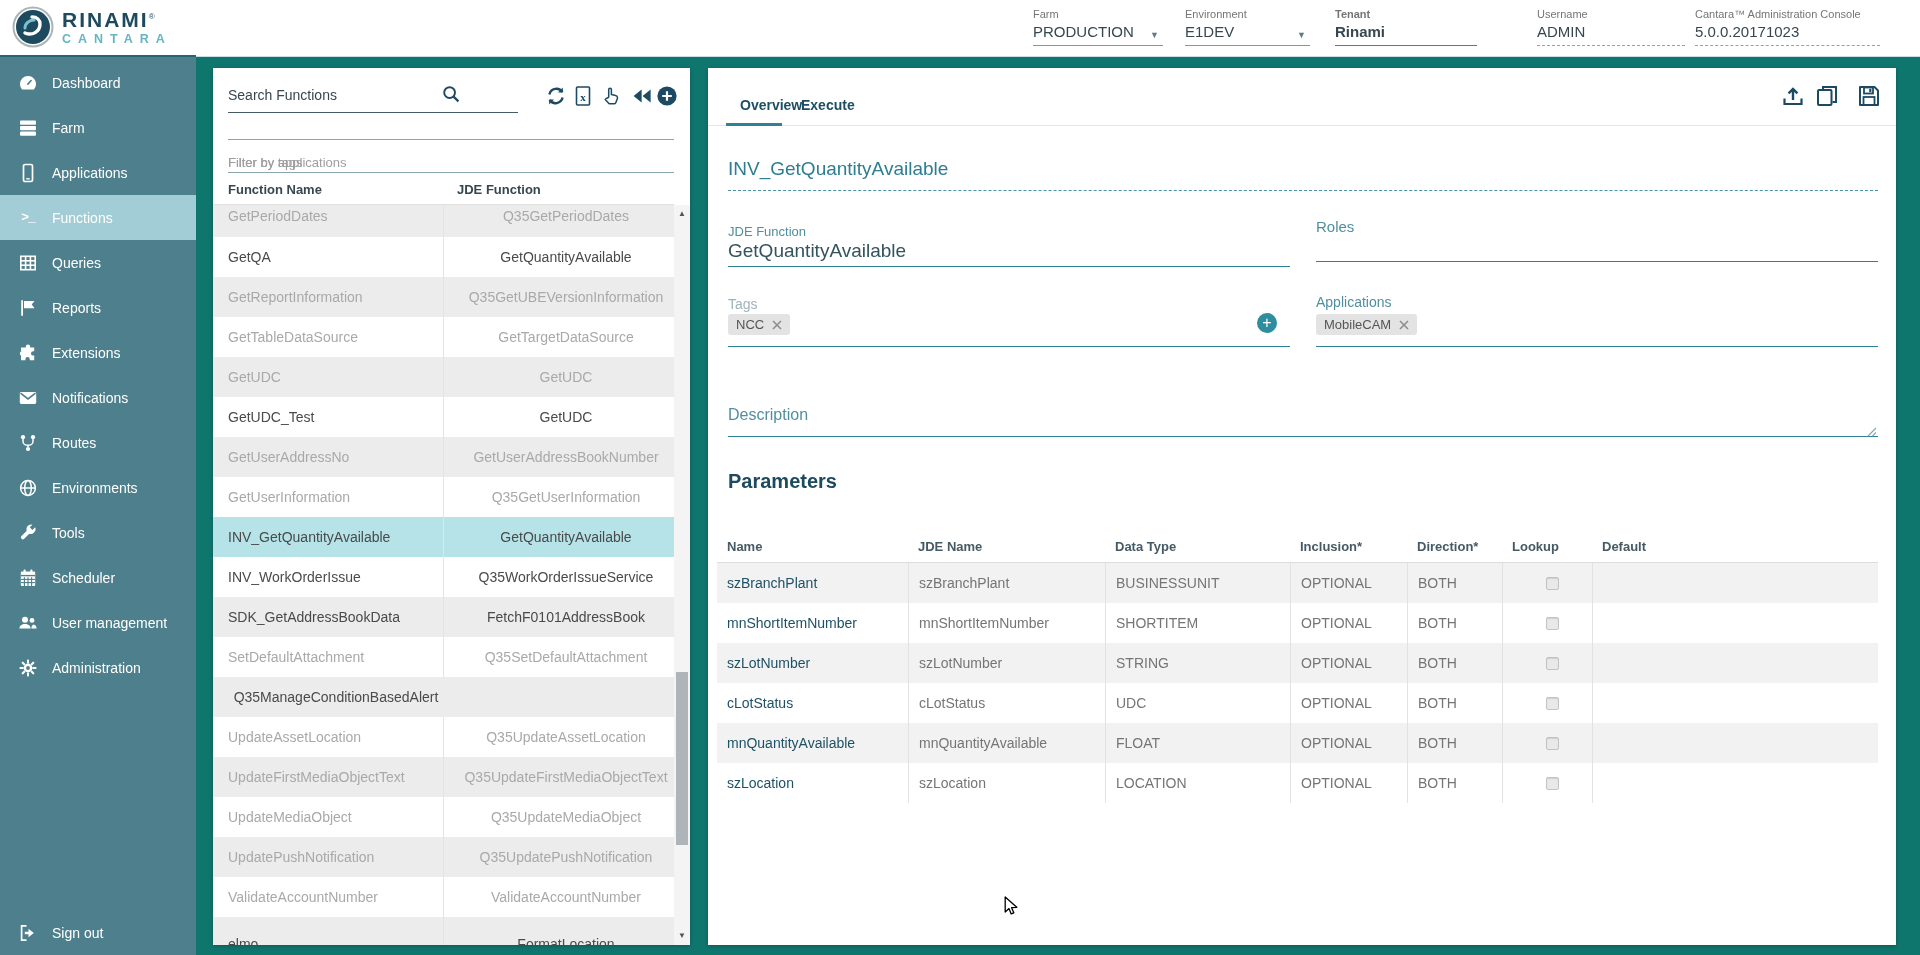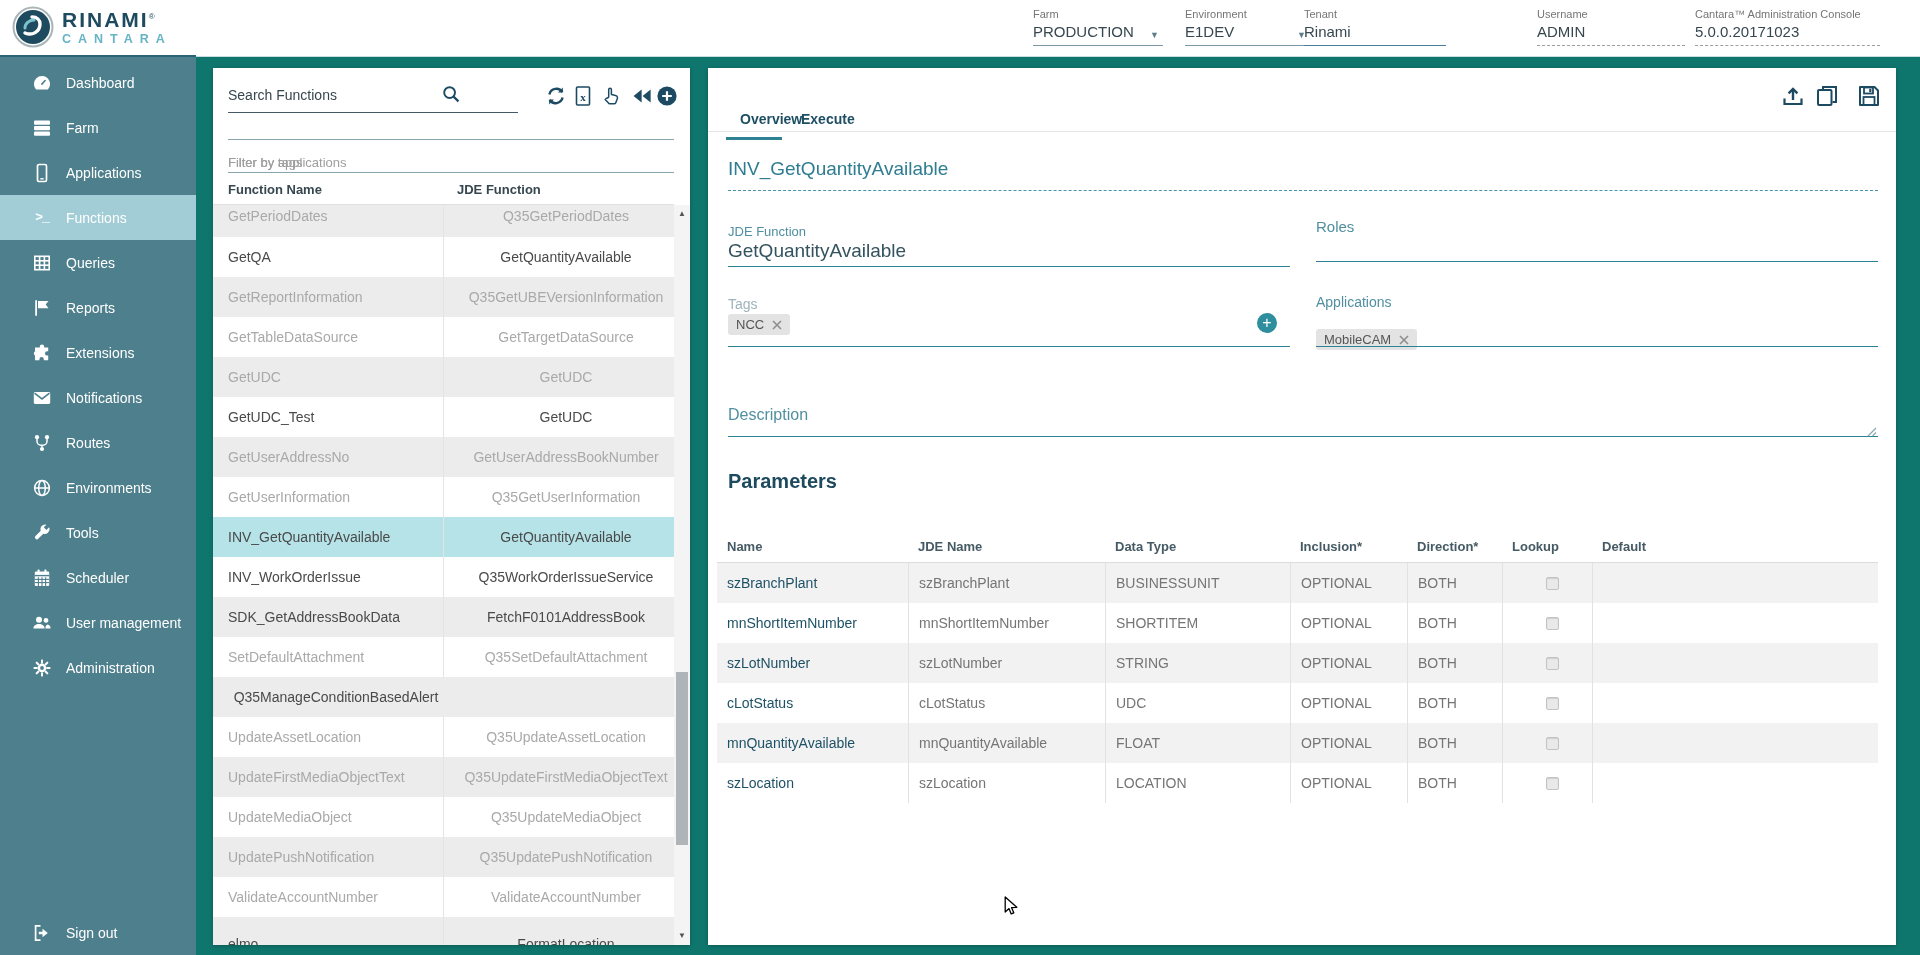--- a/index.html
+++ b/index.html
@@ -14,27 +14,27 @@
   .brand { font-size:21px; font-weight:800; letter-spacing:2px; color:#1d4a5e; }
   .brand sup { font-size:8px; font-weight:400; }
   .product { font-size:12.5px; font-weight:700; letter-spacing:7px; color:#66b4c4; margin-top:3px; }
   .hfield { position:absolute; top:8px; }
   .hfield .lbl { font-size:11px; color:#757575; }
   .hfield .val { font-size:15px; color:#37474f; margin-top:3px; white-space:nowrap; }
   .hfield .ul { position:absolute; left:0; right:0; top:37px; border-bottom:1px solid #7d99a8; }
   .hfield.dashed .ul { border-bottom:1px dashed #9e9e9e; }
   .hfield .caret { position:absolute; right:4px; top:22px; font-size:9px; color:#607d8b; }
   .f-farm { left:1033px; width:130px; } .f-env { left:1185px; width:125px; }
-  .f-tenant { left:1304px; width:142px; } .f-tenant .ul{ border-bottom:1px solid #4a7d9b; }
+  .f-tenant { left:1335px; width:142px;font-weight:bold; } .f-tenant .ul{ border-bottom:1px solid #4a7d9b; }
   .f-user { left:1537px; width:148px; } .f-console { left:1695px; width:185px; }
 
   
   .sidebar { position:absolute; left:0; top:57px; width:196px; height:898px; background:#4e7f8c; }
   .nav { padding-top:3px; }
-  .nav-item { height:45px; display:flex; align-items:center; padding-left:32px; cursor:pointer; }
+  .nav-item { height:45px; display:flex; align-items:center; padding-left:18px; cursor:pointer; }
   .nav-item .ic { width:20px; height:20px; display:flex; align-items:center; justify-content:center; flex:0 0 20px; }
   .nav-item .tx { color:#fff; font-size:14px; margin-left:14px; }
   .nav-item.sel { background:#a2cdd6; }
   .term { color:#fff; font-family:"Liberation Mono", monospace; font-weight:bold; font-size:13px; letter-spacing:-1px; }
   .signout { position:absolute; bottom:0; left:0; right:0; }
 
   
   .panel { position:absolute; background:#fff; box-shadow:0 1px 4px rgba(0,0,0,.25); }
   .fpanel { left:213px; top:68px; width:477px; height:877px; }
   .mpanel { left:708px; top:68px; width:1188px; height:877px; }
@@ -57,21 +57,21 @@
   .fr.mut { color:#a9a9a9; }
   .fr.cut-top { height:32px; } .fr.cut-top .c1, .fr.cut-top .c2 { align-items:flex-start; padding-top:3px; }
   .fr.cut-bot { height:28px; } .fr.cut-bot .c1, .fr.cut-bot .c2 { align-items:flex-end; } 
   .fr.cut-bot span { margin-bottom:-7px; }
   .scroll { position:absolute; left:461px; top:137px; width:16px; height:740px; background:#f4f4f4; }
   .scroll .arr { position:absolute; left:0; width:16px; height:14px; text-align:center; font-size:8px; color:#555; line-height:14px; cursor:pointer; }
   .scroll .arr.up { top:2px; } .scroll .arr.dn { bottom:2px; }
   .scroll .thumb { position:absolute; left:2px; top:467px; width:12px; height:173px; background:#aeb4b7; cursor:pointer; }
 
   
-  .tabbar { position:absolute; left:0; top:0; width:100%; height:50px; border-bottom:1px solid #e6e6e6;margin-top:14px; }
+  .tabbar { position:absolute; left:0; top:0; width:100%; height:58px; border-bottom:1px solid #e6e6e6; }
   .tab { position:absolute; top:29px; font-size:14px; font-weight:bold; color:#1d4e63; cursor:pointer; }
   .tab-ov { left:32px; } .tab-ex { left:93px; }
   .tab-ind { position:absolute; left:18px; top:55px; width:56px; height:3px; background:#2e8294; }
   .m-ic { position:absolute; top:15px; width:26px; height:26px; cursor:pointer; }
   .m-title { position:absolute; left:20px; top:90px; font-size:19px; color:#2e7d91; }
   .m-title-ul { position:absolute; left:20px; top:122px; width:1150px; border-top:1px dashed #4a93a5; }
   .flabel { position:absolute; font-size:13px; color:#4f8fa0; }
   .fvalue { position:absolute; font-size:19px; color:#33535f; }
   .ul-teal { position:absolute; height:1px; background:#2e8294; }
   .chip { position:absolute; display:inline-flex; align-items:center; gap:8px; height:21px; background:#e3e3e3; border-radius:3px; padding:0 8px; font-size:13px; color:#555; }
@@ -567,21 +567,21 @@
       <span class="x">
           <svg width="10" height="10" viewBox="0 0 10 10">
             <path d="M1 1l8 8M9 1l-8 8" stroke="#8d8d8d" stroke-width="1.6"></path>
           </svg>
         </span>
     </div>
     <div class="addbtn" style="left:549px; top:245px;">+</div>
     <div class="ul-teal" style="left:20px; top:278px; width:562px;"></div>
 
     <div class="flabel" style="left:608px; top:226px; font-size:14px;">Applications</div>
-    <div class="chip" style="left:608px; top:246px;margin-top:15px;">
+    <div class="chip" style="left:608px; top:246px;">
       <span>MobileCAM</span>
       <span class="x">
           <svg width="10" height="10" viewBox="0 0 10 10">
             <path d="M1 1l8 8M9 1l-8 8" stroke="#8d8d8d" stroke-width="1.6"></path>
           </svg>
         </span>
     </div>
     <div class="ul-teal" style="left:608px; top:278px; width:562px;"></div>
 
     <div class="flabel desc-label" style="left:20px; top:338px;">Description</div>

